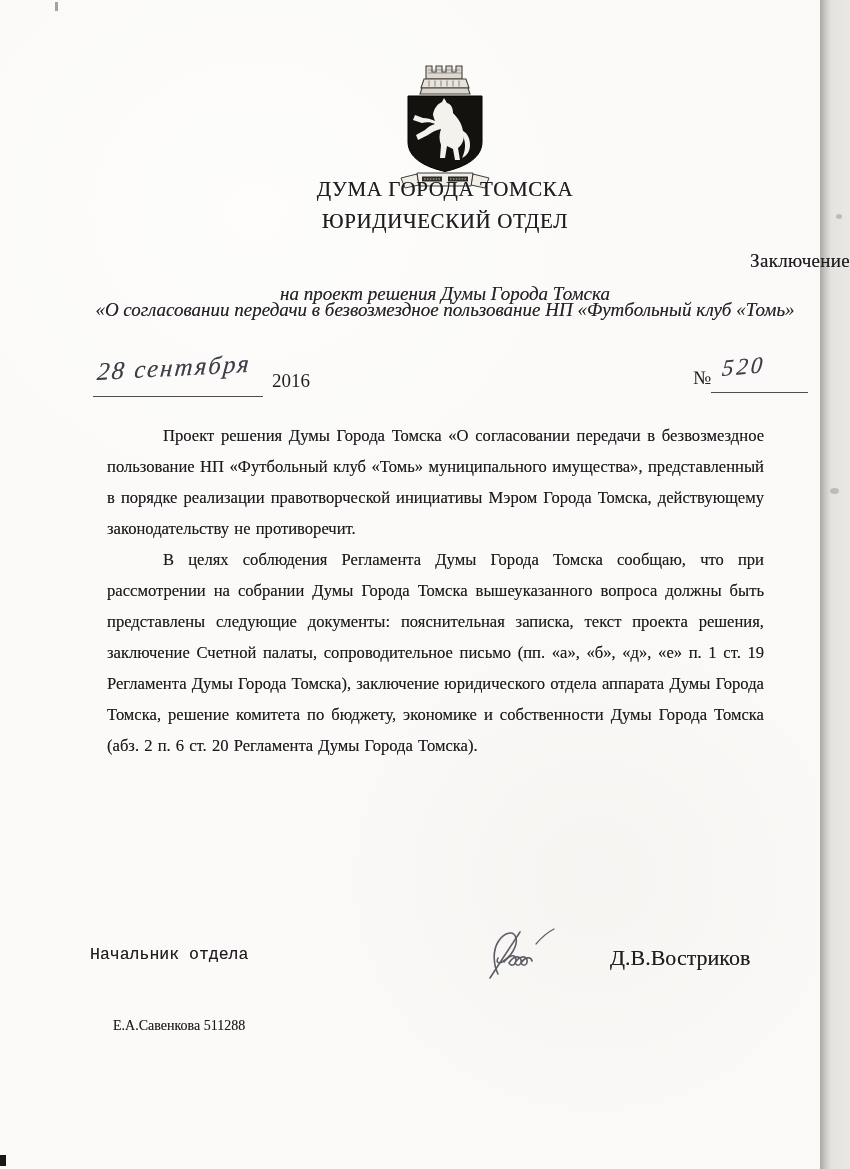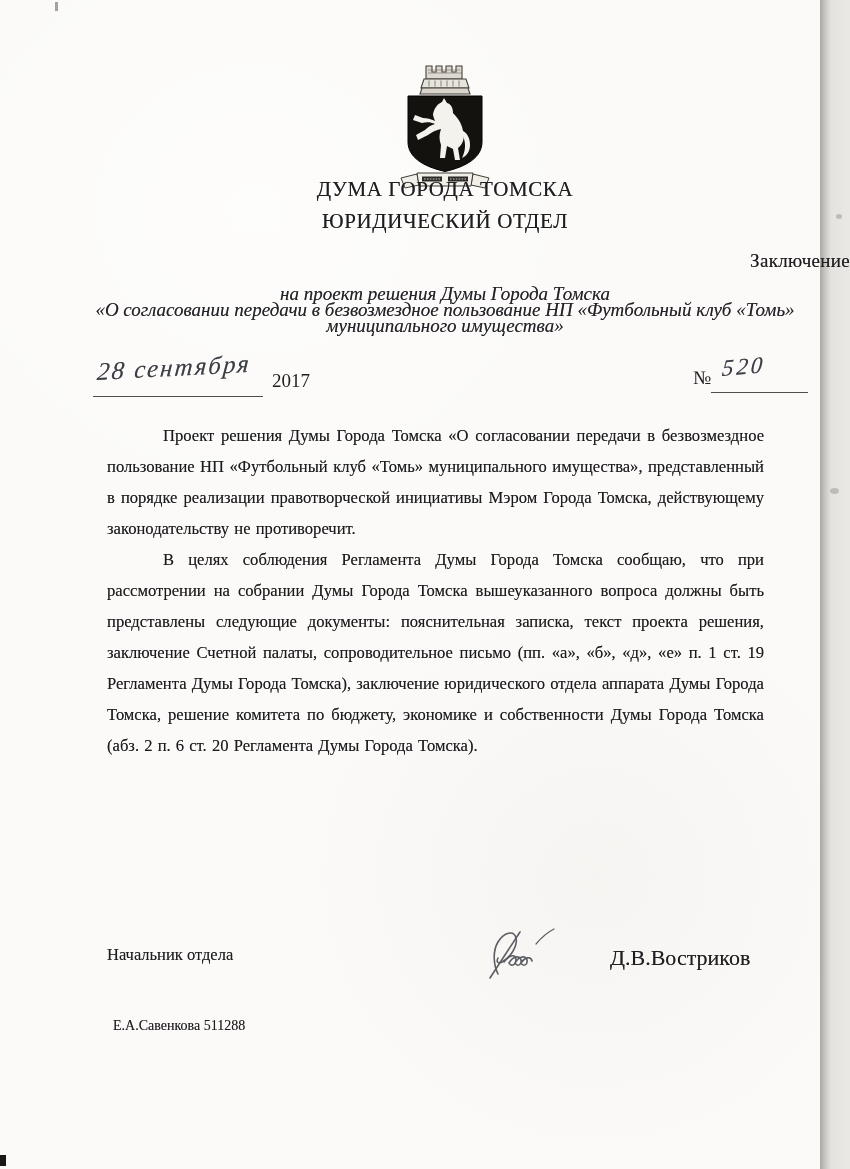--- a/index.html
+++ b/index.html
@@ -58,21 +58,21 @@
   }
   .num-line{position:absolute;left:711px;top:40px;width:97px;border-top:1.5px solid #4d4d4d;}
 
   .body-text{
     position:absolute;top:420px;left:107px;width:657px;
     font-size:16.6px;line-height:31px;text-align:justify;color:#1b1b1d;
     text-shadow:0 0 .35px rgba(22,22,26,.5);
   }
   .body-text p{margin:0;text-indent:56px;word-spacing:1px;}
 
-  .sig-title{position:absolute;left:107px;top:945px;font-size:16.5px;text-shadow:0 0 .35px rgba(22,22,26,.5);}
+  .sig-title{position:absolute;left:90px;top:945px;font-size:16.5px;text-shadow:0 0 .35px rgba(22,22,26,.5);font-family:Liberation Mono, monospace;}
   .sig-name{position:absolute;left:610px;top:945px;font-size:22px;text-shadow:0 0 .35px rgba(22,22,26,.5);}
   .sig-mark{position:absolute;left:484px;top:922px;width:95px;height:58px;}
 
   .executor{position:absolute;left:113px;top:1018px;font-size:14px;text-shadow:0 0 .3px rgba(22,22,26,.45);font-family:Liberation Serif, serif;}
 </style>
 </head>
 <body>
 
 <div class="page">
 
@@ -114,27 +114,26 @@
     <path d="M29,117 h16 M55,117 h16" stroke="#cfc9bd" stroke-width="1.1" stroke-dasharray="1.6,1.3"></path>
   </svg>
 
   <div class="org">ДУМА ГОРОДА ТОМСКА</div>
   <div class="dept">ЮРИДИЧЕСКИЙ ОТДЕЛ</div>
 
   <div class="doc-title">Заключение</div>
   <div class="subject">
     <div>на проект решения Думы Города Томска</div>
     <div>«О согласовании передачи в безвозмездное пользование НП «Футбольный клуб «Томь»</div>
-    <div>муниципального имущества»</div>
   </div>
 
   <div class="date-row">
     <span class="hand date-hand">28 сентября</span>
     <span class="date-line"></span>
-    <span class="date-year">2017</span>
+    <span class="date-year">2016</span>
     <span class="num-label">№</span>
     <span class="hand num-hand">520</span>
     <span class="num-line"></span>
   </div>
 
   <div class="body-text">
     <p>Проект решения Думы Города Томска «О согласовании передачи в безвозмездное пользование НП «Футбольный клуб «Томь» муниципального имущества», представленный в порядке реализации правотворческой инициативы Мэром Города Томска, действующему законодательству не противоречит.</p>
     <p>В целях соблюдения Регламента Думы Города Томска сообщаю, что при рассмотрении на собрании Думы Города Томска вышеуказанного вопроса должны быть представлены следующие документы: пояснительная записка, текст проекта решения, заключение Счетной палаты, сопроводительное письмо (пп. «а», «б», «д», «е» п. 1 ст. 19 Регламента Думы Города Томска), заключение юридического отдела аппарата Думы Города Томска, решение комитета по бюджету, экономике и собственности Думы Города Томска (абз. 2 п. 6 ст. 20 Регламента Думы Города Томска).</p>
   </div>
 

